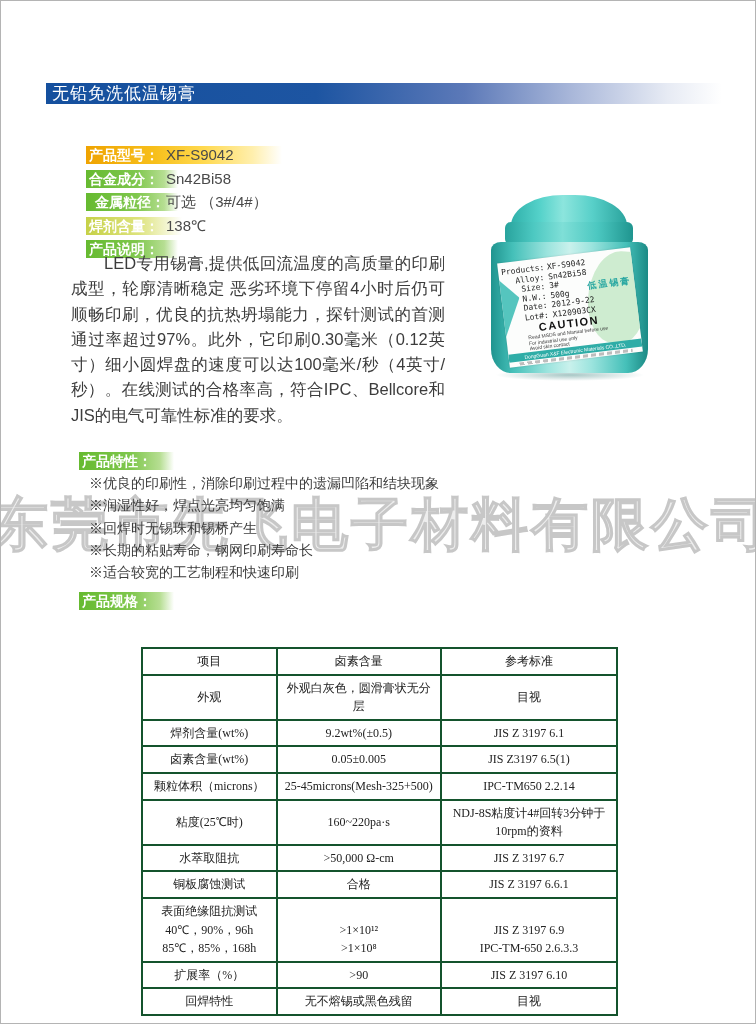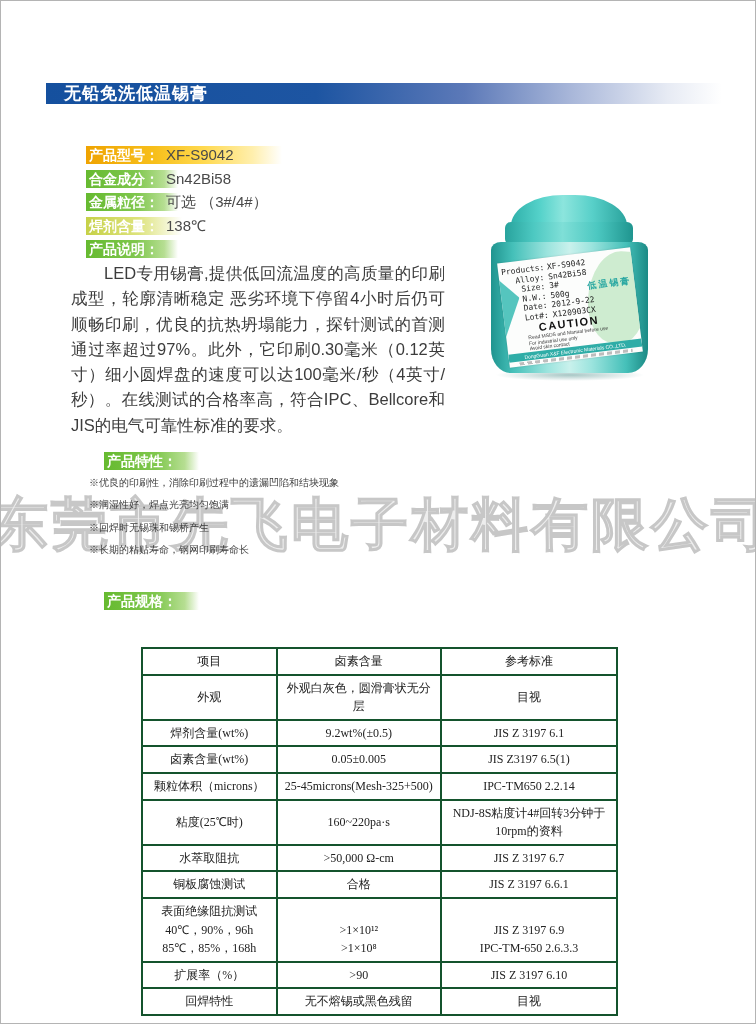--- a/index.html
+++ b/index.html
@@ -8,48 +8,48 @@
   #page {
     position:relative; width:756px; height:1024px; margin:0 auto;
     background:#ffffff; border:1px solid #b4b4b4; overflow:hidden;
     font-family:"Liberation Sans", sans-serif; color:#3d3d3d;
   }
 
   
   .title-bar {
     position:absolute; left:45px; top:82px; width:676px; height:21px; z-index:1;
     background:linear-gradient(to right,#15509e 0%,#1d55a2 40%,#5c79b8 62%,#aab8da 78%,#e7ebf4 92%,#ffffff 100%);
-    color:#ffffff; font-size:17px; font-weight:bold; line-height:21px;
-    padding-left:18px; letter-spacing:1px;
+    color:#ffffff; font-size:17px; font-weight:normal; line-height:21px;
+    padding-left:6px; letter-spacing:1px;
   }
 
   
   .info-row { position:absolute; left:85px; height:18px; width:400px; z-index:1; }
   .info-hl  { position:absolute; left:0; top:0; height:18px; }
   .hl-yellow { background:linear-gradient(to right,#efa301 0%,#f7bf1b 35%,#ffd94f 60%,#ffefad 85%,rgba(255,255,255,0) 100%); }
   .hl-green  { background:linear-gradient(to right,#66ba30 0%,#7fc74d 55%,#b6de92 85%,rgba(255,255,255,0) 100%); }
   .hl-lime   { background:linear-gradient(to right,#c6d148 0%,#dde37c 55%,rgba(255,255,255,0) 100%); }
   .info-label { position:relative; display:inline-block; font-size:14px; font-weight:bold; color:#ffffff; line-height:18px; padding-left:3px; }
   .info-value { position:absolute; left:80px; top:0; font-size:15px; color:#4a4a4a; line-height:18px; white-space:nowrap; }
 
   
   .desc {
-    position:absolute; left:70px; top:260px; width:374px; z-index:1;
+    position:absolute; left:70px; top:250px; width:374px; z-index:1;
     font-size:16.5px; line-height:25.3px; color:#3c3c3c;
     text-align:justify; text-indent:33px;
   }
 
   
-  .sec-heading { position:absolute; left:103px; height:18px; z-index:1; }
+  .sec-heading { position:absolute; left:78px; height:18px; z-index:1; }
   .sec-heading .info-hl { width:95px; }
   .sec-heading .info-label { font-size:14px; }
 
   
   #feature-list { position:absolute; left:88px; top:471px; width:540px; z-index:1; }
-  .feature-item { font-size:10px; line-height:22.3px; color:#3c3c3c; white-space:nowrap; }
+  .feature-item { font-size:14px; line-height:22.3px; color:#3c3c3c; white-space:nowrap; }
 
   
   .watermark {
     position:absolute; left:-10px; top:486px; width:776px; z-index:0;
     font-size:57px; letter-spacing:3px; white-space:nowrap; text-align:center;
     color:#ededed; -webkit-text-stroke:1.2px #c7c7c7; font-weight:bold;
   }
 
   
   #specs-table {
@@ -99,37 +99,38 @@
 </head>
 <body>
 
 <div id="page">
 
   <div class="title-bar">无铅免洗低温锡膏</div>
 
   <div id="info-rows">
       <div class="info-row" style="top: 145px;"><span class="info-hl hl-yellow" style="width: 196px;"></span><span class="info-label">产品型号：</span><span class="info-value">XF-S9042</span></div>
       <div class="info-row" style="top: 168.5px;"><span class="info-hl hl-green" style="width: 92px;"></span><span class="info-label">合金成分：</span><span class="info-value">Sn42Bi58</span></div>
-      <div class="info-row" style="top: 192px;"><span class="info-hl hl-green" style="width: 92px;"></span><span class="info-label">金属粒径：</span><span class="info-value">可选 （3#/4#）</span></div>
+      <div class="info-row" style="top: 192px; padding-left: 6px;"><span class="info-hl hl-green" style="width: 92px;"></span><span class="info-label">金属粒径：</span><span class="info-value">可选 （3#/4#）</span></div>
       <div class="info-row" style="top: 215.5px;"><span class="info-hl hl-lime" style="width: 96px;"></span><span class="info-label">焊剂含量：</span><span class="info-value">138℃</span></div>
       <div class="info-row" style="top: 239px;"><span class="info-hl hl-green" style="width: 92px;"></span><span class="info-label">产品说明：</span><span class="info-value"></span></div>
     </div>
 
   <p class="desc">LED专用锡膏,提供低回流温度的高质量的印刷成型，轮廓清晰稳定 恶劣环境下停留4小时后仍可顺畅印刷，优良的抗热坍塌能力，探针测试的首测通过率超过97%。此外，它印刷0.30毫米（0.12英寸）细小圆焊盘的速度可以达100毫米/秒（4英寸/秒）。在线测试的合格率高，符合IPC、Bellcore和JIS的电气可靠性标准的要求。</p>
 
   <div class="sec-heading" style="top:451px">
     <span class="info-hl hl-green"></span>
     <span class="info-label">产品特性：</span>
   </div>
 
   <div id="feature-list">
       <div class="feature-item">※优良的印刷性，消除印刷过程中的遗漏凹陷和结块现象</div>
       <div class="feature-item">※润湿性好，焊点光亮均匀饱满</div>
       <div class="feature-item">※回焊时无锡珠和锡桥产生</div>
       <div class="feature-item">※长期的粘贴寿命，钢网印刷寿命长</div>
+      <div class="feature-item">※适合较宽的工艺制程和快速印刷</div>
     </div>
 
   <div class="watermark">东莞市先飞电子材料有限公司</div>
 
   <div class="sec-heading" style="top:591px">
     <span class="info-hl hl-green"></span>
     <span class="info-label">产品规格：</span>
   </div>
 
   <table id="specs-table">

